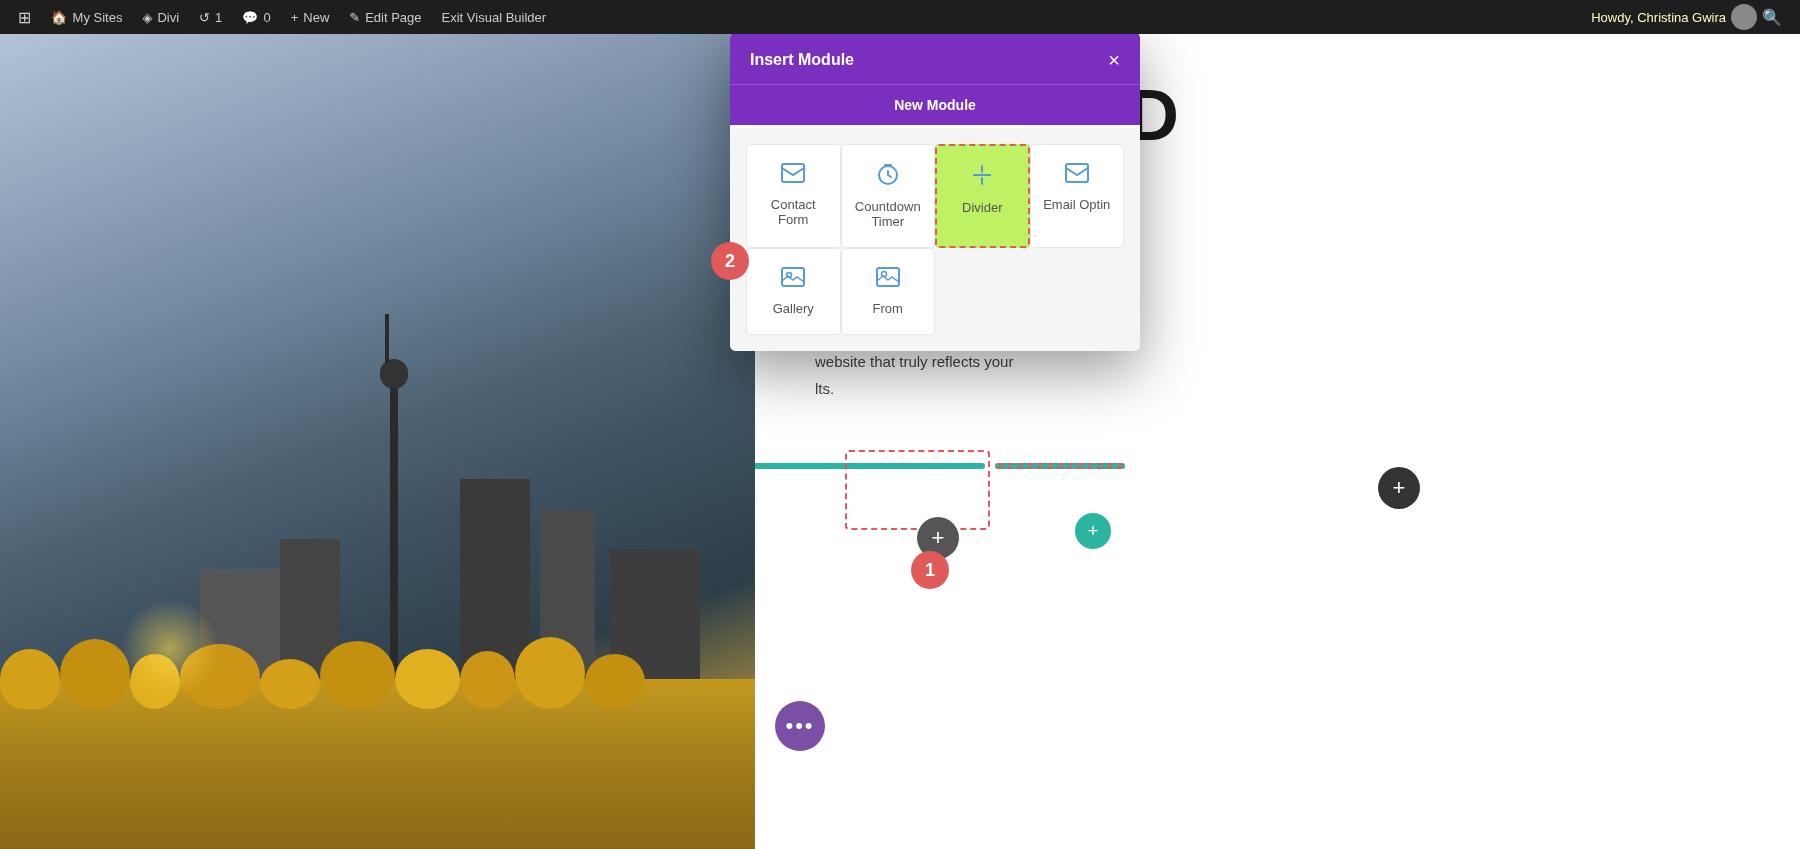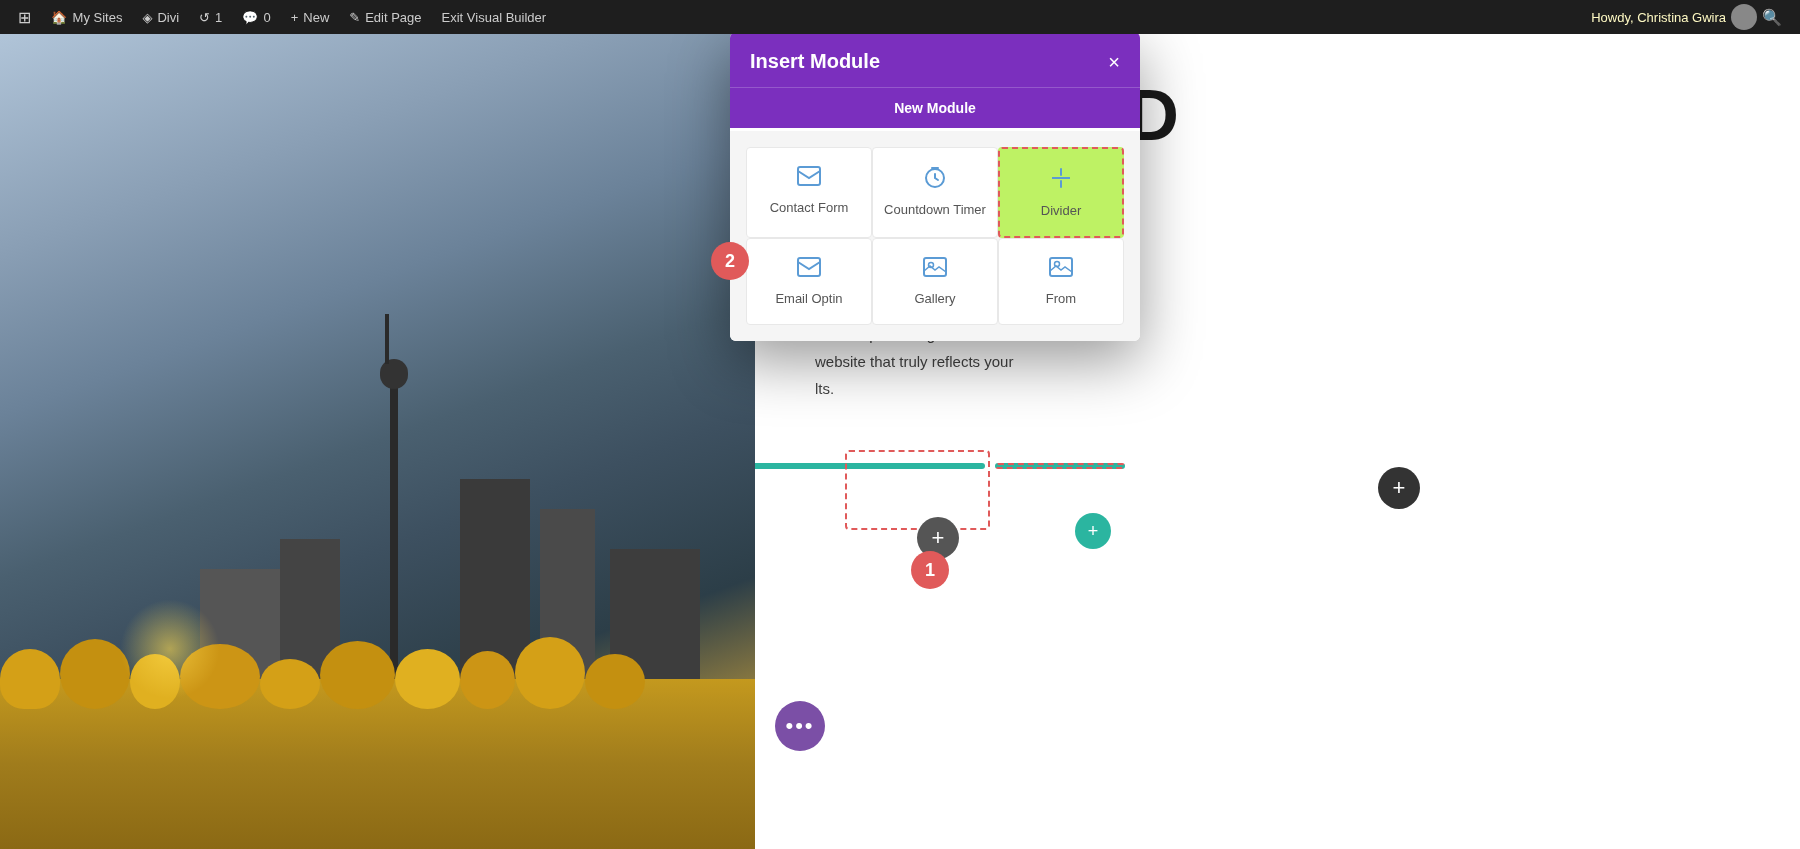--- a/index.html
+++ b/index.html
@@ -76,38 +76,38 @@
       position: absolute; top: 32px; left: 730px;
       width: 410px;
       background: #fff; border-radius: 6px; overflow: hidden;
       box-shadow: 0 20px 60px rgba(0,0,0,0.4);
     }
     .modal-header {
       background: #7b2fbe; padding: 18px 20px 14px;
       display: flex; align-items: center; justify-content: space-between;
     }
     .modal-header-title {
-      color: #fff; font-size: 20px; font-weight: 600;
+      color: #fff; font-size: 16px; font-weight: 600;
     }
     .modal-close {
       color: #fff; font-size: 20px; cursor: pointer; line-height: 1;
       background: none; border: none; padding: 0;
     }
     .modal-tabs {
       background: #7b2fbe; display: flex; border-top: 1px solid rgba(255,255,255,0.2);
     }
     .modal-tab {
       flex: 1; padding: 12px; text-align: center;
       color: #fff; font-size: 14px; font-weight: 600; cursor: pointer;
       border-bottom: 3px solid transparent;
     }
     .modal-tab.active { border-bottom: 3px solid #fff; text-align: center; }
     .modal-body {
       padding: 16px; background: #f5f5f5;
-      display: grid; grid-template-columns: 1fr 1fr 1fr; 
+      display: grid; grid-template-columns: 1fr 1fr 1fr 1fr; 
     }
     .module-item {
       background: #fff; border-radius: 4px; padding: 18px 10px;
       display: flex; flex-direction: column; align-items: center; gap: 8px;
       cursor: pointer; border: 1px solid #e8e8e8;
     }
     .module-item.selected { border: 2px dashed #e05a5a; background: #bef264; }
     .module-icon {
       font-size: 22px; color: #5b9bd5;
     }

